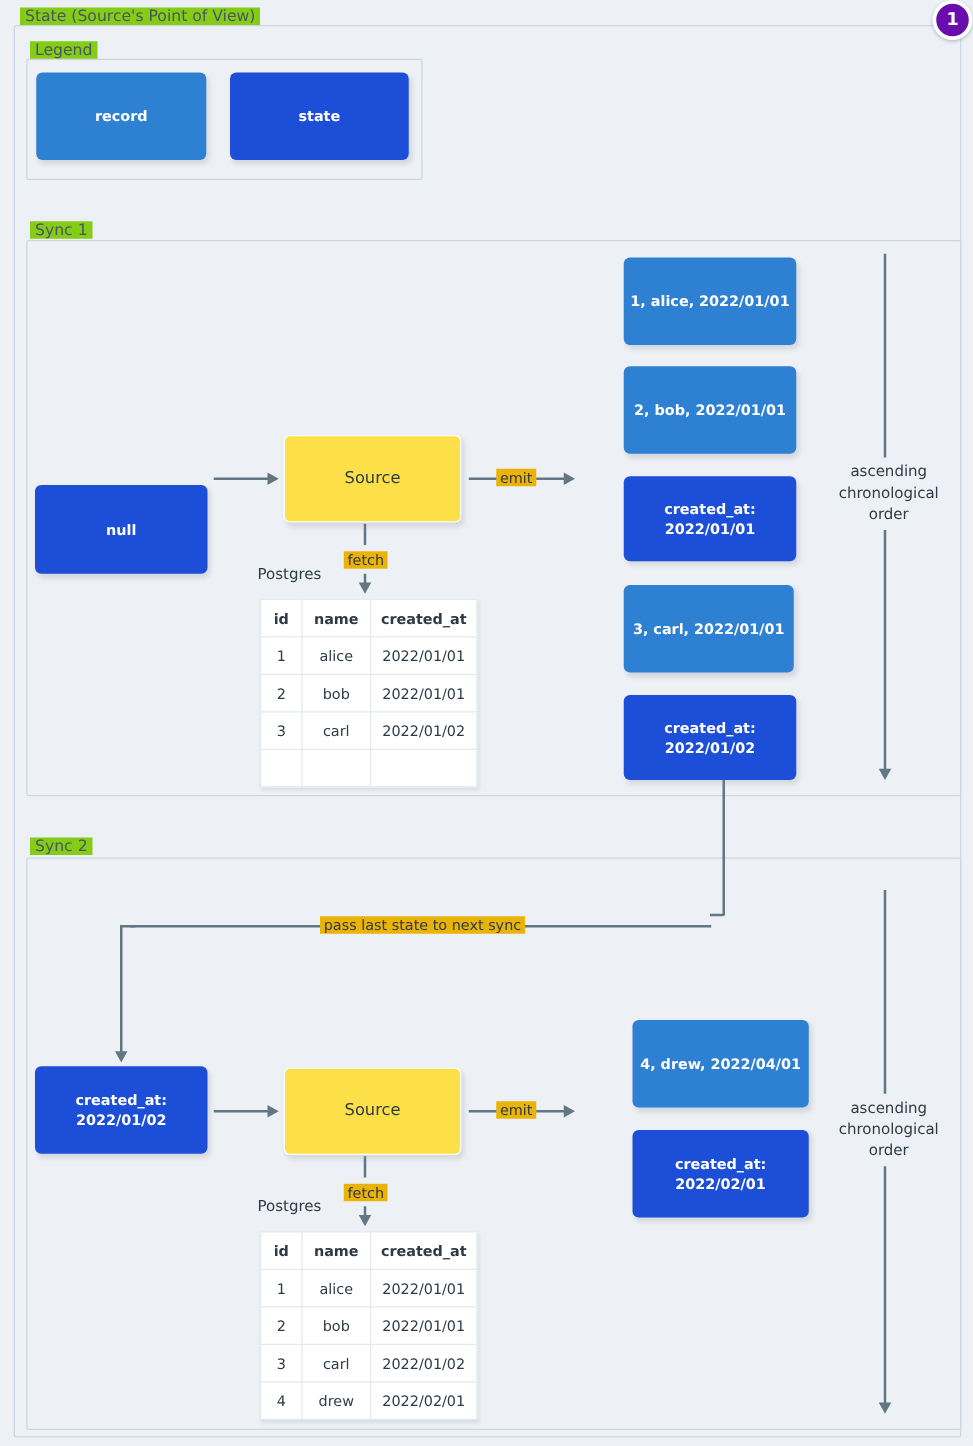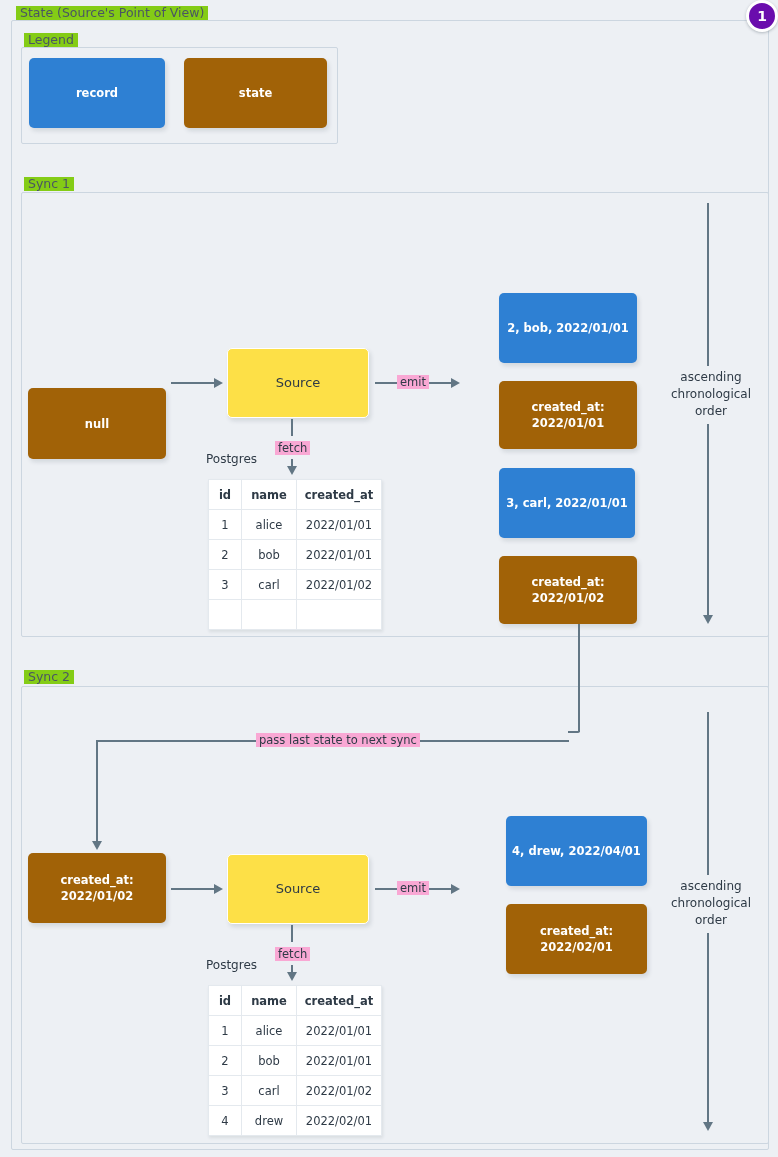--- a/index.html
+++ b/index.html
@@ -22,42 +22,42 @@
   }
 
   
   .node{
     position:absolute;box-sizing:border-box;border-radius:5px;
     display:flex;align-items:center;justify-content:center;text-align:center;
     font-size:11.5px;font-weight:bold;line-height:16px;
     box-shadow:2px 3px 4px rgba(40,55,70,.13);
   }
   .node.record{background:#2e80d3;color:#ffffff;}
-  .node.state{background:#a16207;color:#ffffff;}
+  .node.state{background:#1d4ed8;color:#ffffff;}
   .node.plain{
     background:#fde047;color:#2e3a46;font-weight:normal;font-size:13px;
     border:1px solid #ffffff;
   }
   .node span{display:block;}
 
   
   .hline{position:absolute;height:2px;background:#627684;}
   .vline{position:absolute;width:2px;background:#627684;}
   .arrow-r{
     position:absolute;width:0;height:0;
     border-top:5px solid transparent;border-bottom:5px solid transparent;
     border-left:9px solid #627684;
   }
   .arrow-d{
     position:absolute;width:0;height:0;
     border-left:5px solid transparent;border-right:5px solid transparent;
     border-top:9px solid #627684;
   }
   .edge-label{
-    position:absolute;font-size:11.5px;color:#2e3a46;background:#f9a8d4;
+    position:absolute;font-size:11.5px;color:#2e3a46;background:#eab308;
     padding:0 3px;line-height:14px;white-space:nowrap;
   }
   .side-note{
     position:absolute;font-size:12px;color:#2e3a46;line-height:17px;
     text-align:center;background:#edf0f4;padding:2px 3px;
   }
 
   
   .pg-table{
     position:absolute;border-collapse:collapse;background:#ffffff;
@@ -154,20 +154,23 @@
         <td>2022/01/02</td>
       </tr>
       <tr class="empty">
         <td></td>
         <td></td>
         <td></td>
       </tr>
     </tbody>
   </table>
 
+  <div class="node record" style="left:499px;top:206px;width:138px;height:70px;">
+    <span>1, alice, 2022/01/01</span>
+  </div>
   <div class="node record" style="left:499px;top:293px;width:138px;height:70px;">
     <span>2, bob, 2022/01/01</span>
   </div>
   <div class="node state" style="left:499px;top:381px;width:138px;height:68px;flex-direction:column;">
     <span>created_at:</span>
     <span>2022/01/01</span>
   </div>
   <div class="node record" style="left:499px;top:468px;width:136px;height:70px;">
     <span>3, carl, 2022/01/01</span>
   </div>

